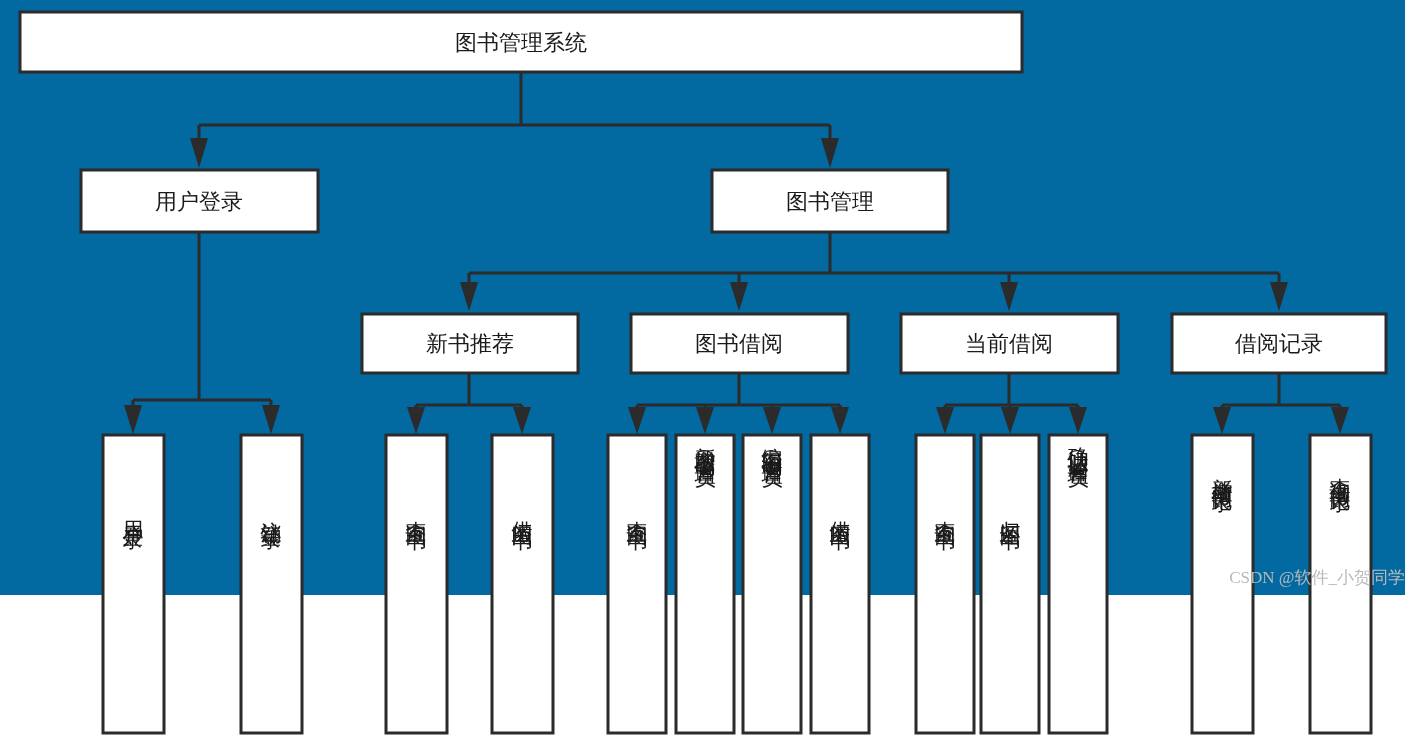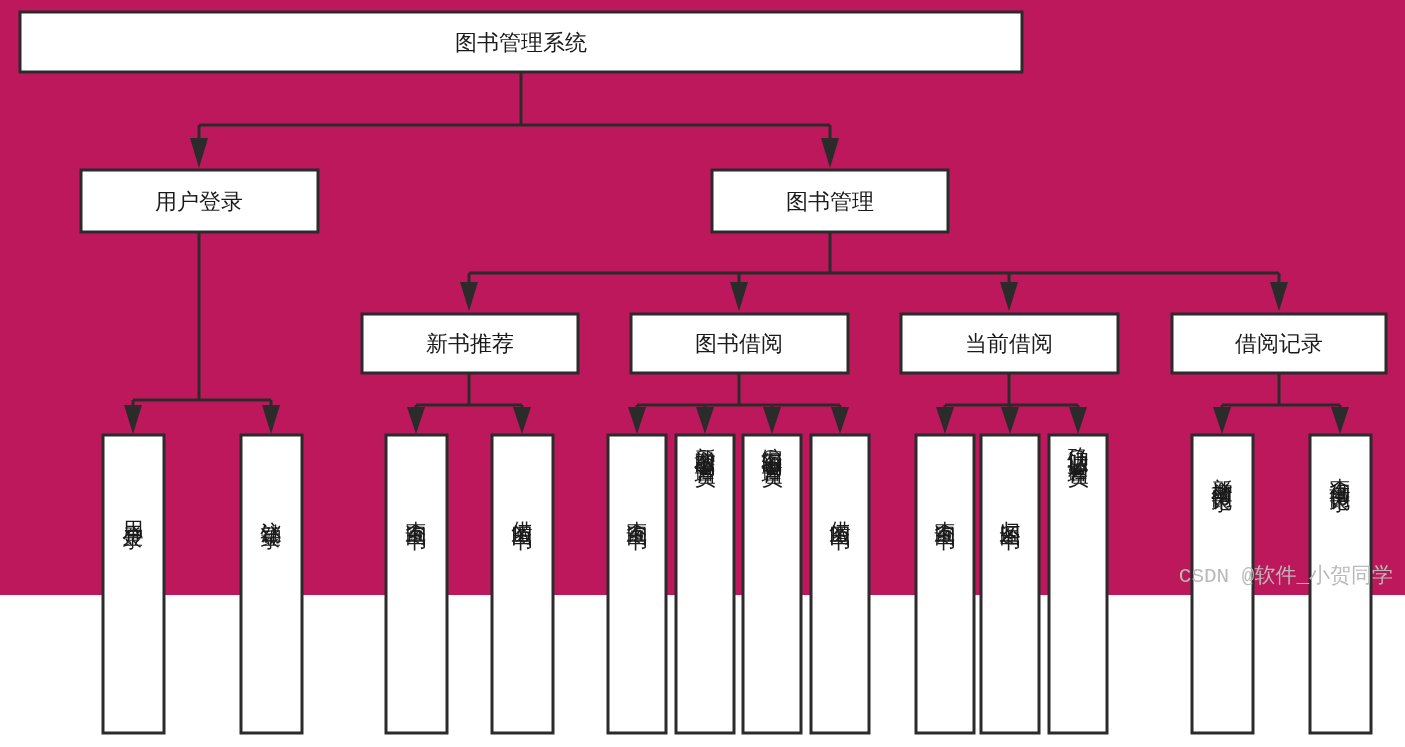--- a/index.html
+++ b/index.html
@@ -11,21 +11,21 @@
   body {
     width: 1405px;
     height: 747px;
     font-family: "DejaVu Sans", "Liberation Sans", sans-serif;
     overflow: hidden;
   }
   #diagram-root {
     position: relative;
     width: 1405px;
     height: 595px;
-    background: #be185d;
+    background: #0369a1;
   }
   svg.flowchart {
     position: absolute;
     top: 0;
     left: 0;
     width: 1405px;
     height: 747px;
     display: block;
   }
   .node-rect {
@@ -53,24 +53,24 @@
   .leaf-label-v {
     font-family: "DejaVu Sans", "Liberation Sans", sans-serif;
     font-size: 21px;
     fill: #1a1a1a;
     text-anchor: middle;
     writing-mode: vertical-rl;
     letter-spacing: 3px;
   }
   .watermark {
     position: absolute;
-    right: 12px;
+    right: 0;
     bottom: 6px;
-    font-family: Liberation Mono, monospace;
-    font-size: 21px;
+    font-family: Liberation Serif, serif;
+    font-size: 17px;
     color: #b9b9b9;
     white-space: nowrap;
     pointer-events: none;
     user-select: none;
   }
 </style>
 </head>
 <body>
 
 <div id="diagram-root">

